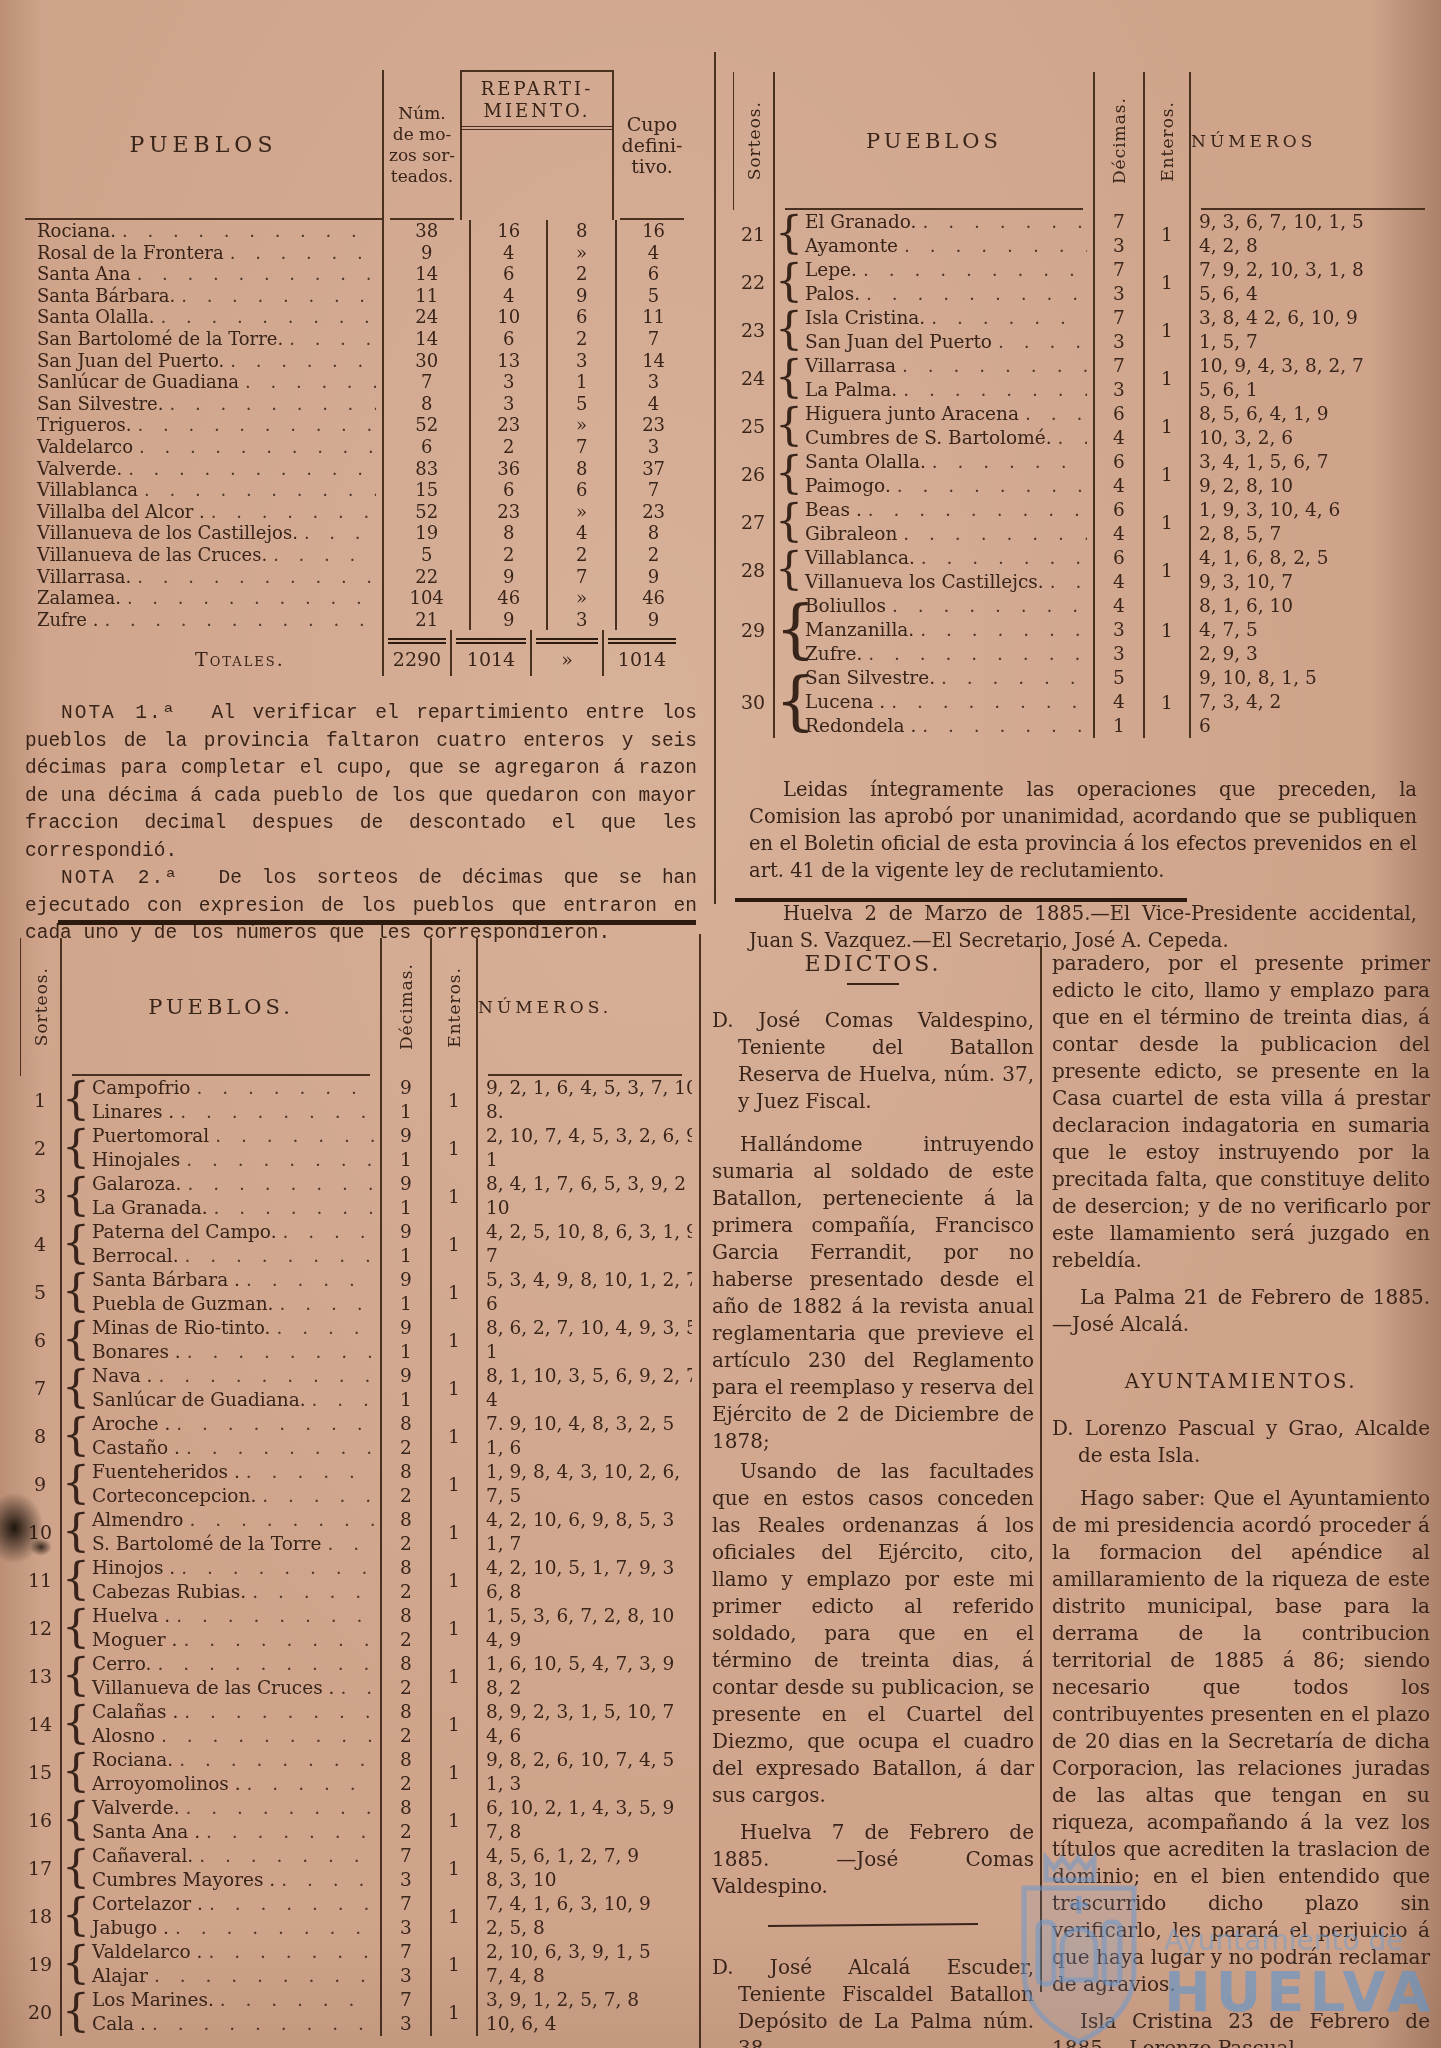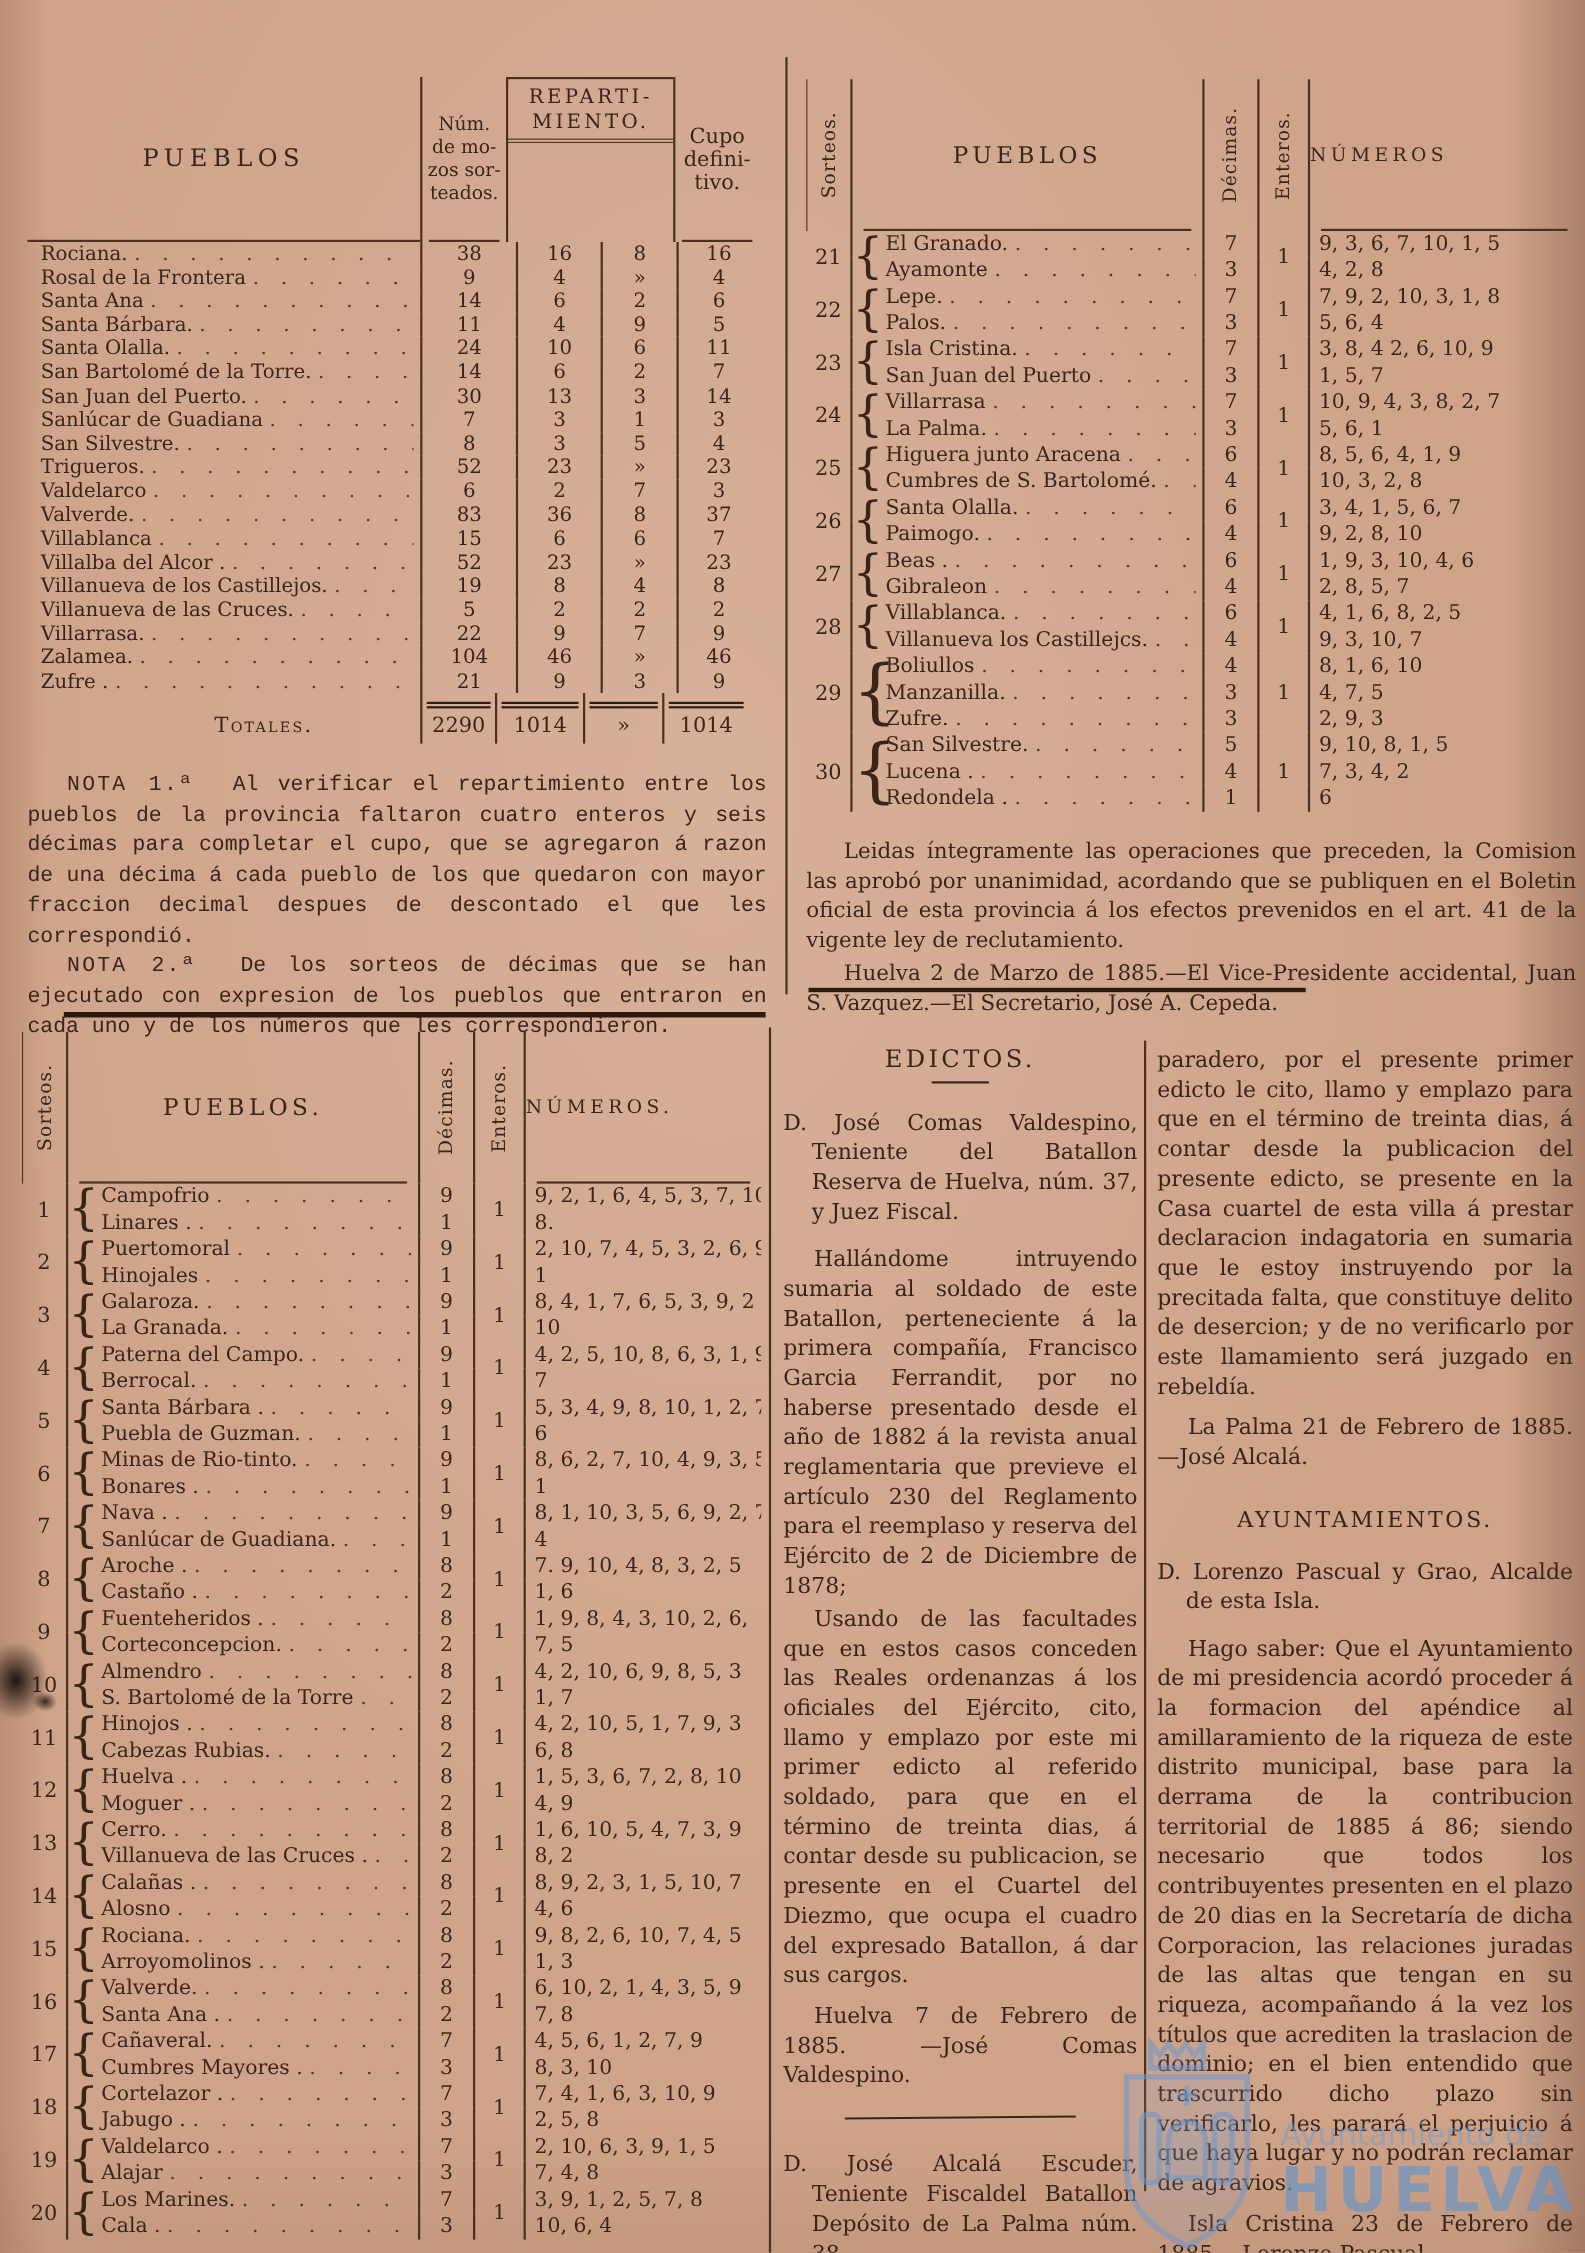--- a/index.html
+++ b/index.html
@@ -69,21 +69,21 @@
   .sg-ent{width:46px;border-left:2px solid #49301f;}
   .sg-nums{flex:1;border-left:2px solid #49301f;padding-left:8px;white-space:nowrap;overflow:hidden;}
   .sg-numlab{position:absolute;left:0;top:50%;transform:translateY(-50%);width:40px;text-align:center;font-size:19px;}
   .sg-brace{position:absolute;left:42px;top:50%;transform:translateY(-52%);font-weight:400;line-height:1;}
   .sg-entlab{position:absolute;left:412px;top:50%;transform:translateY(-50%);width:44px;text-align:center;font-size:18.5px;}
   #trt{left:733px;top:72px;width:702px;}
   #blt{left:20px;top:938px;width:672px;}
 
   
   #comision{left:733px;top:760px;width:700px;font-size:19.5px;line-height:27px;text-align:justify;}
-  #comision p{margin:0;text-indent:34px;}
+  #comision p{margin:16px;text-indent:34px;}
   #comision .firma{text-indent:34px;margin-top:3px;}
 
   
   .thick-rule{background:#2c1a0f;}
   .vdiv{background:#49301f;}
 
   
   #edictos{left:712px;top:950px;width:322px;font-size:20px;line-height:27px;text-align:justify;}
   #col3{left:1052px;top:950px;width:378px;font-size:20px;line-height:27px;text-align:justify;}
   .sec-title{text-align:center;font-size:22px;letter-spacing:3px;margin:0 0 6px;text-indent:0 !important;}
@@ -463,21 +463,21 @@
           <div class="sg-nums">8, 5, 6, 4, 1, 9</div>
         </div>
         <div class="sg-row">
           <div class="sg-sort"></div>
           <div class="sg-pueblo">
             <span class="nm">Cumbres de S. Bartolomé.</span>
             <span class="leader">. . . . . . . . . . . . . . . . . . . . . . . . . . . . . . </span>
           </div>
           <div class="sg-dec">4</div>
           <div class="sg-ent"></div>
-          <div class="sg-nums">10, 3, 2, 8</div>
+          <div class="sg-nums">10, 3, 2, 6</div>
         </div>
         <div class="sg-numlab">25</div>
         <div class="sg-brace" style="font-size: 44px;">{</div>
         <div class="sg-entlab">1</div>
       </div>
       <div class="sg">
         <div class="sg-row">
           <div class="sg-sort"></div>
           <div class="sg-pueblo">
             <span class="nm">Santa Olalla.</span>

